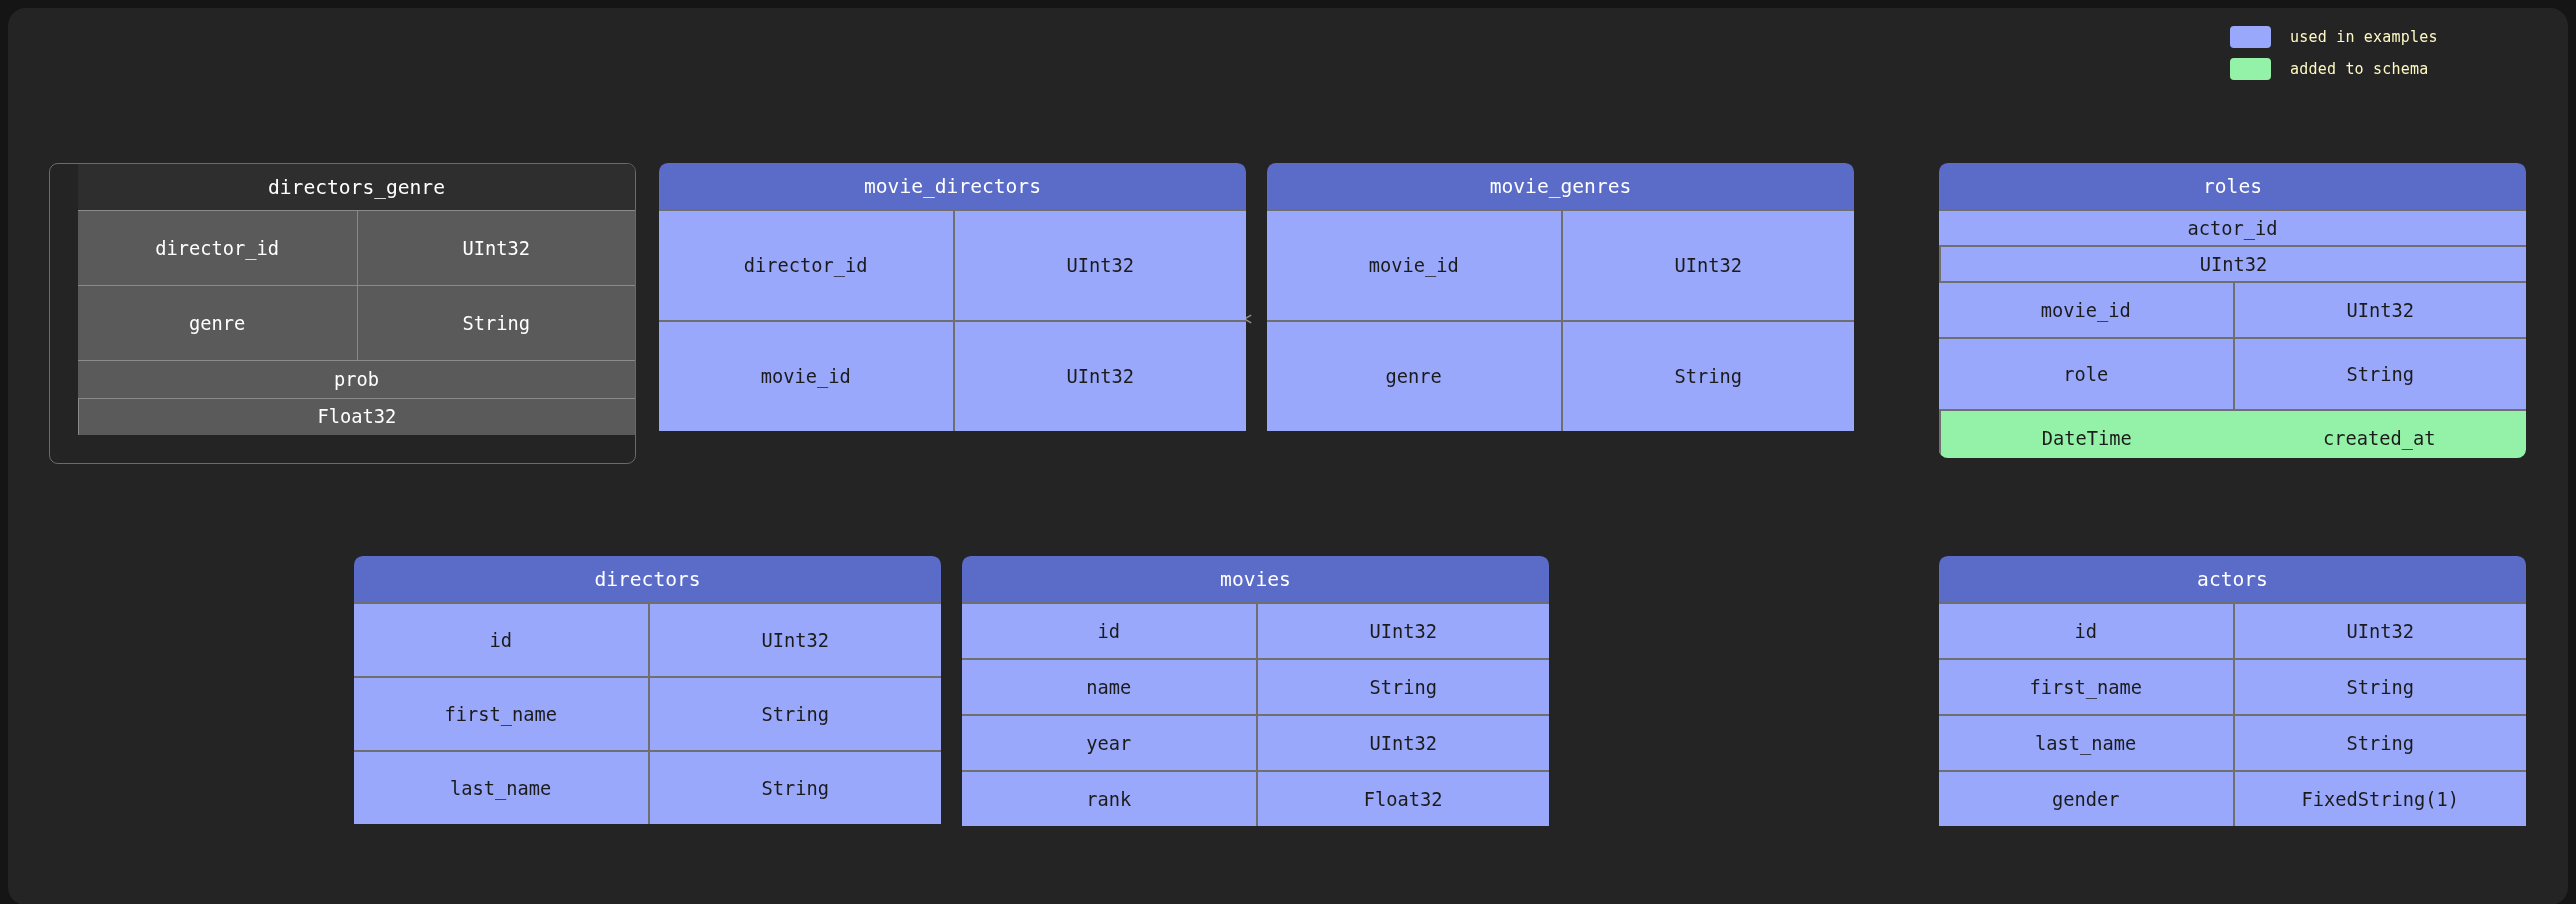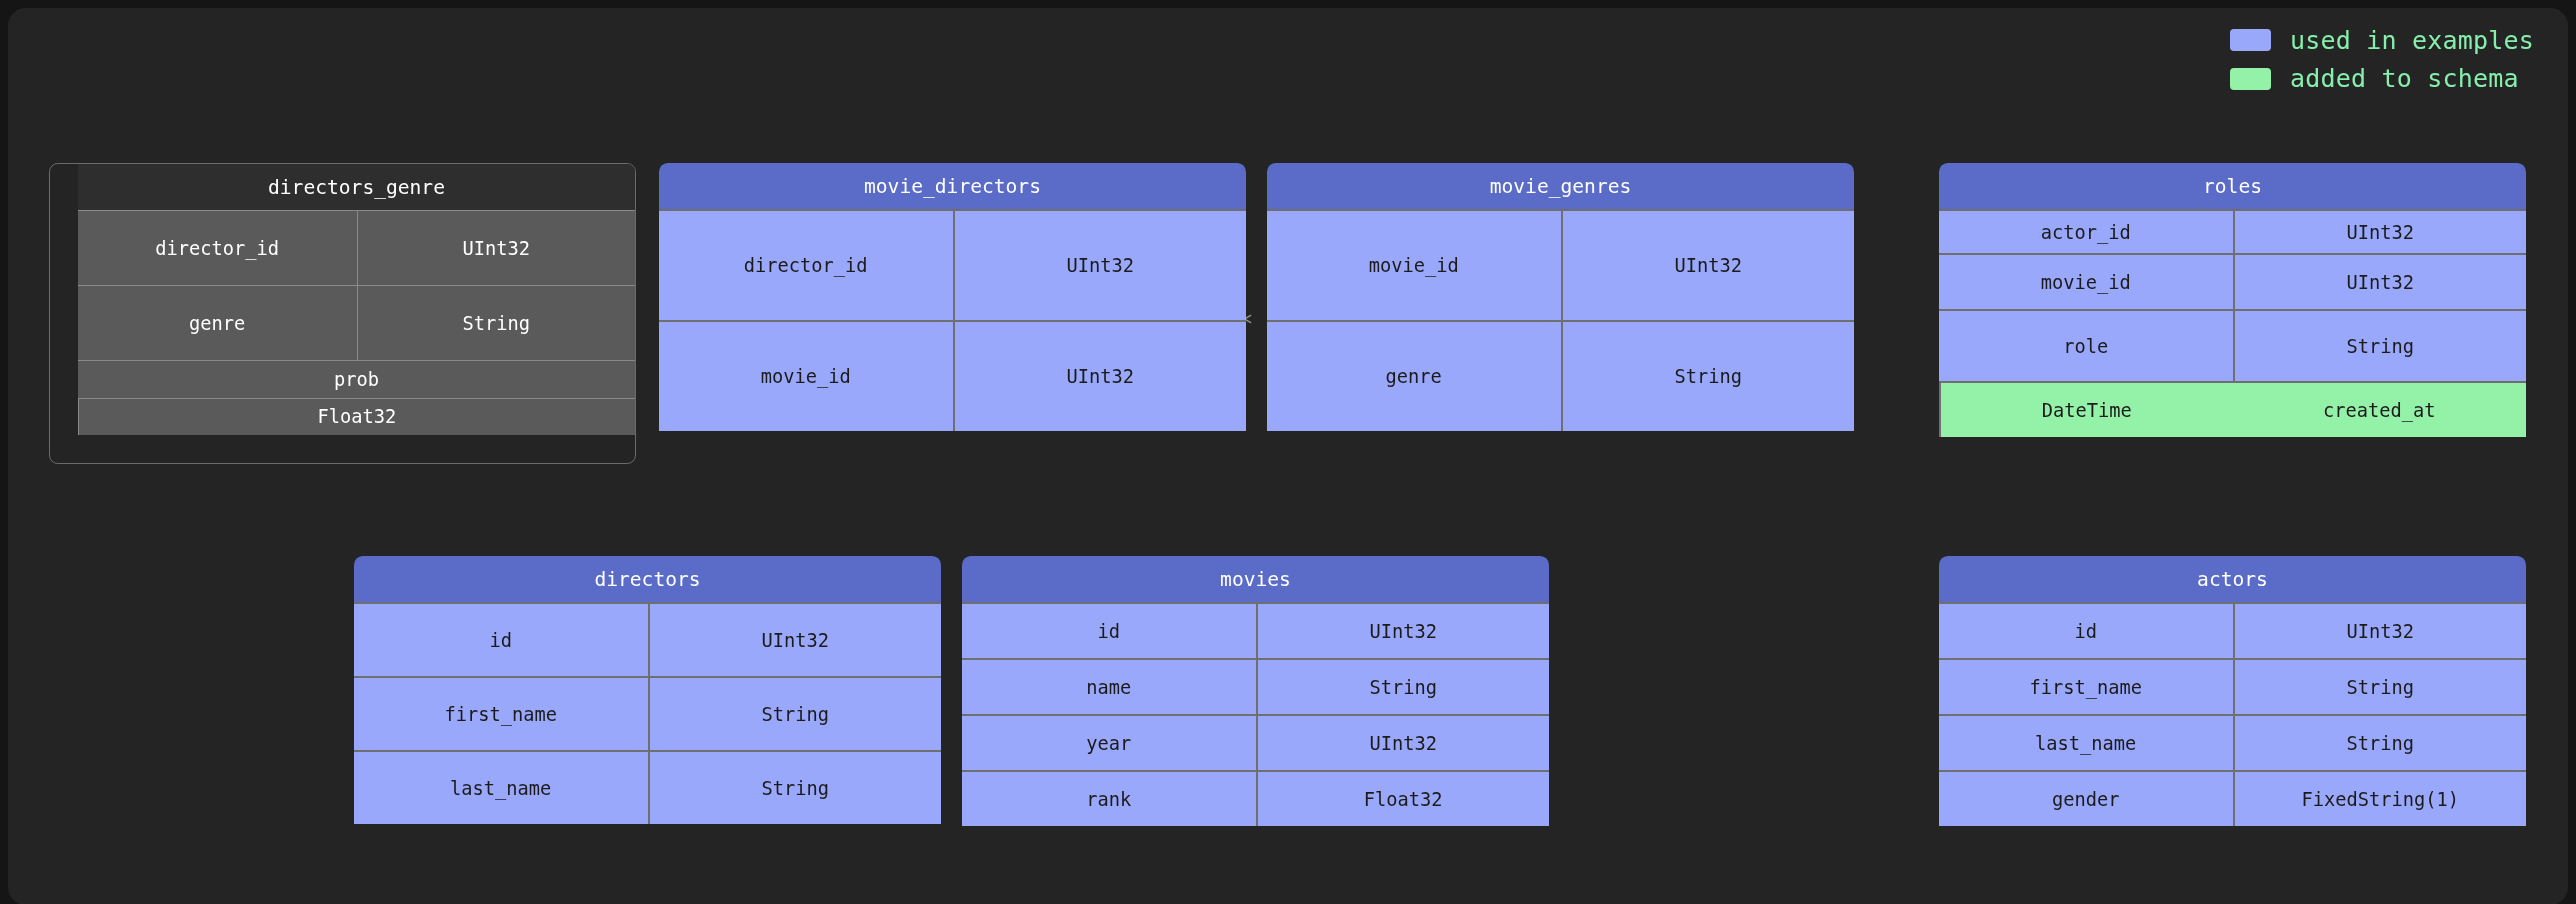--- a/index.html
+++ b/index.html
@@ -46,22 +46,22 @@
     gap: 18.7px;
     justify-content: flex-end;
   }
   .legend-swatch {
     width: 41px;
     height: 22.6px;
     border-radius: 3.9px;
     flex: 0 0 auto;
   }
   .legend-label {
-    color: #86efac;
-    font-size: 25px;
+    color: #fef9c3;
+    font-size: 15px;
     letter-spacing: 0.2px;
     white-space: nowrap;
     width: 204px;
   }
 
   
   .table {
     position: absolute;
     border-radius: 8.8px;
     overflow: hidden;
@@ -188,21 +188,21 @@
     <div class="tbl-cell type">UInt32</div>
   </div>
   <div class="tbl-row" style="height:111px;">
     <div class="tbl-cell name">genre</div>
     <div class="tbl-cell type">String</div>
   </div>
 </div>
 
 <div class="table t-blue" style="left:1939px; top:163px; width:587px; height:295px;">
   <div class="tbl-title">roles</div>
-  <div class="tbl-row" style="height:44px;">
+  <div class="tbl-row" style="height:72px;flex-direction:column;">
     <div class="tbl-cell name">actor_id</div>
     <div class="tbl-cell type">UInt32</div>
   </div>
   <div class="tbl-row" style="height:56px;">
     <div class="tbl-cell name">movie_id</div>
     <div class="tbl-cell type">UInt32</div>
   </div>
   <div class="tbl-row" style="height:72px;">
     <div class="tbl-cell name">role</div>
     <div class="tbl-cell type">String</div>

